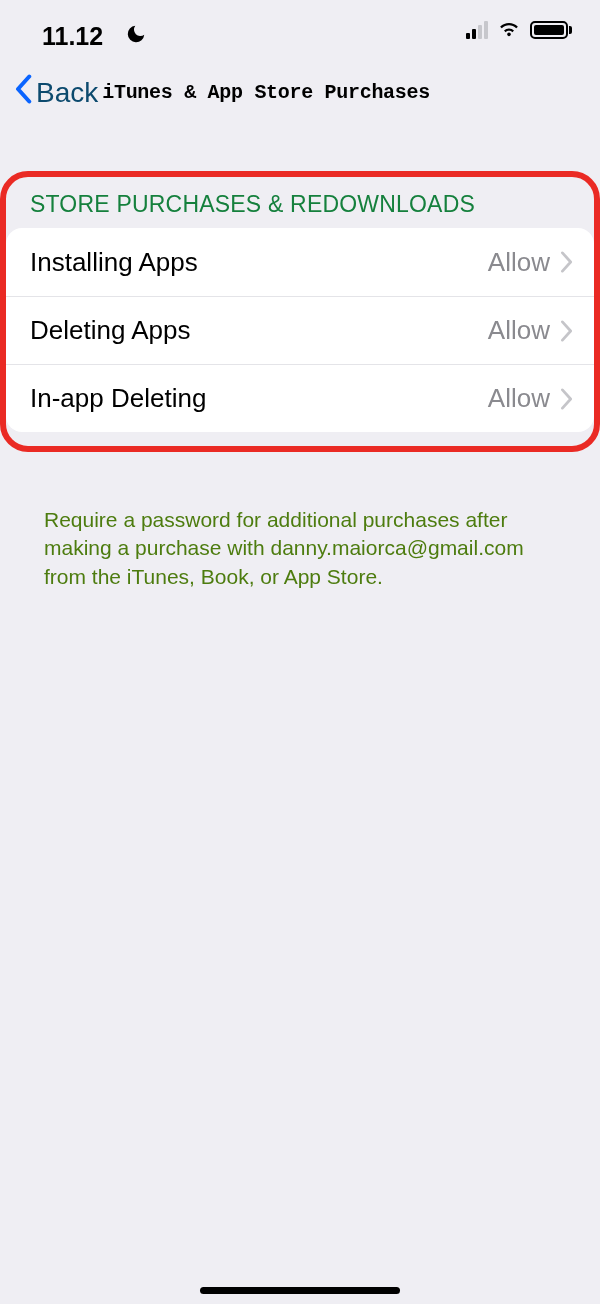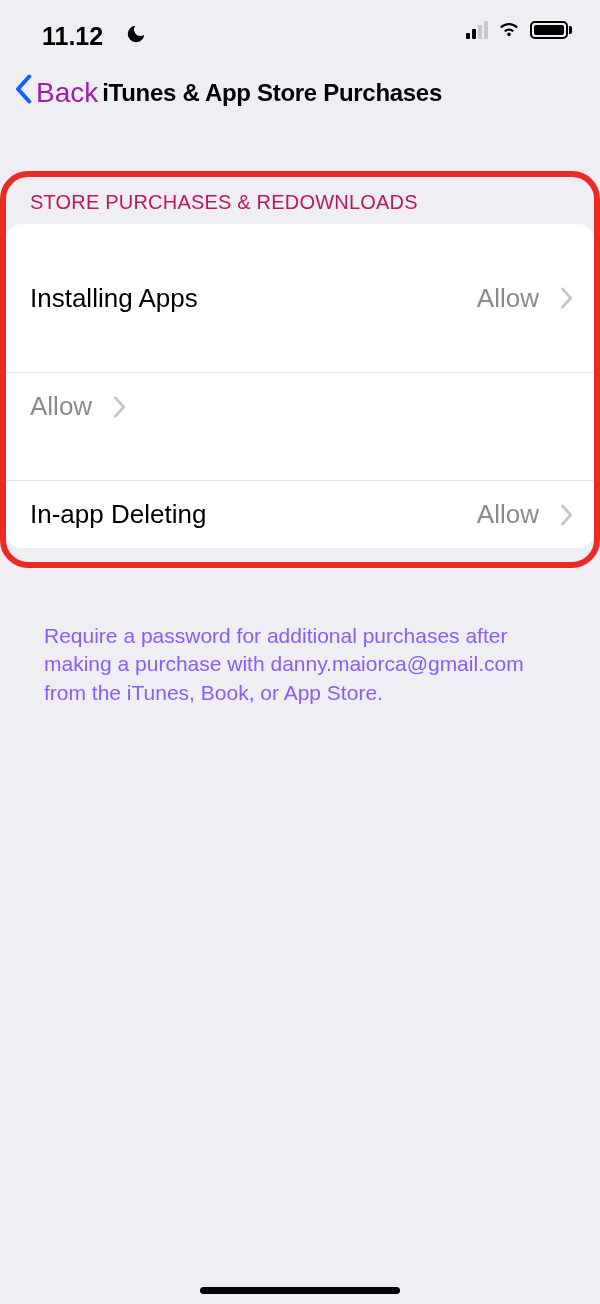--- a/index.html
+++ b/index.html
@@ -42,66 +42,66 @@
 
   
   .nav-header {
     display: flex;
     align-items: center;
     gap: 4px;
     padding: 14px 8px 24px 12px;
   }
   .back-btn {
     display:flex; align-items:center; gap:2px;
-    color:#a21caf; font-size:28px; font-weight:400;
+    color:#0c4a6e; font-size:28px; font-weight:400;
     border: none; background: none; cursor: pointer;
   }
   .back-btn svg { width: 22px; height: 30px; }
-  .nav-title { font-size:24px; font-weight:700; letter-spacing:-0.3px; }
+  .nav-title { font-size:20px; font-weight:700; letter-spacing:-0.3px;font-family:Liberation Mono, monospace; }
 
   
   .section { padding: 0 20px; }
   .section + .section { margin-top: 40px; }
   .section-header {
-    font-size: 20px;
-    color: #be185d;
+    font-size: 23px;
+    color: #15803d;
     letter-spacing: 0.2px;
     padding: 0 24px 10px 24px;
     text-transform: uppercase;
   }
   .card {
     background:#fff;
     border-radius: 16px;
     overflow:hidden;
   }
   .row {
     display:flex; align-items:center; justify-content:space-between;
     padding: 18px 20px 18px 24px;
     min-height: 68px;
     border: none; background: none; width: 100%; text-align: left;
-    font: inherit; cursor: pointer; margin-top: 40px;
+    font: inherit; cursor: pointer;
   }
   .row + .row { border-top: 1px solid #e4e4e8; }
   .row-label { font-size: 26px; color:#000; }
-  .row-right { display:flex; align-items:center; gap:21px; }
+  .row-right { display:flex; align-items:center; gap:10px; }
   .row-value { font-size: 26px; color:#8a8a8f; }
   .chevron svg { width:14px; height:22px; display:block; }
   .checkmark svg { width:28px; height:28px; display:block; }
 
   .highlight-box {
     border: 6px solid #ea2a24;
     border-radius: 28px;
     padding: 14px 0 14px 0;
     margin-top: 36px;
   }
 
   .footer-note {
     font-size: 21px;
     line-height: 1.35;
-    color: #8b5cf6;
+    color: #4d7c0f;
     padding: 14px 24px 0 24px;
   }
 
   .home-indicator {
     position:absolute;
     bottom: 10px; left:50%; transform:translateX(-50%);
     width: 200px; height: 7px; background:#000; border-radius: 4px;
   }
 </style>
 </head>
@@ -157,20 +157,21 @@
       <span class="row-right">
         <span class="row-value">Allow</span>
         <span class="chevron">
           <svg viewBox="0 0 14 24">
               <path d="M2 2l9 10-9 10" stroke="#c5c5c9" stroke-width="3" fill="none" stroke-linecap="round" stroke-linejoin="round"></path>
             </svg>
         </span>
       </span>
     </button>
     <button class="row">
+      <span class="row-label">Deleting Apps</span>
       <span class="row-right">
         <span class="row-value">Allow</span>
         <span class="chevron">
           <svg viewBox="0 0 14 24">
               <path d="M2 2l9 10-9 10" stroke="#c5c5c9" stroke-width="3" fill="none" stroke-linecap="round" stroke-linejoin="round"></path>
             </svg>
         </span>
       </span>
     </button>
     <button class="row">

